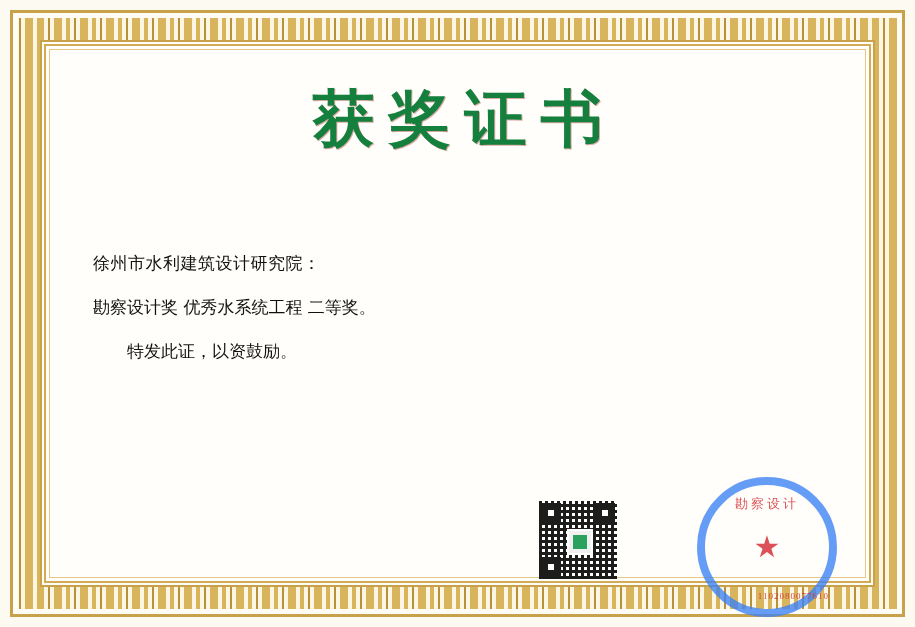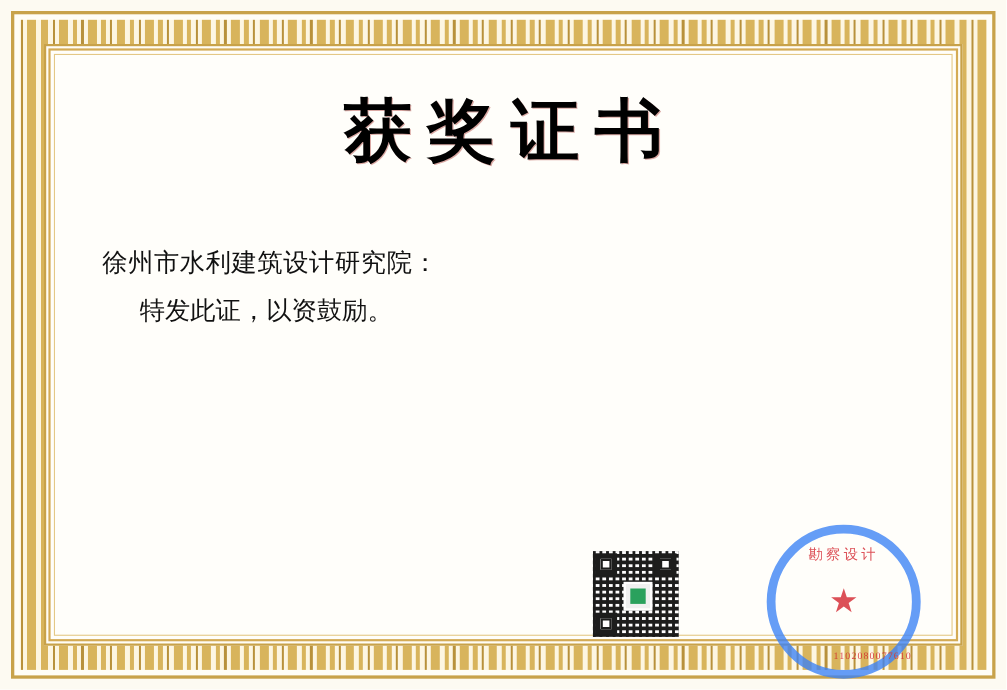--- a/index.html
+++ b/index.html
@@ -92,30 +92,30 @@
   .title {
     position: absolute;
     left: 0;
     right: 0;
     top: 28px;
     text-align: center;
     font-family: "DejaVu Serif", "Liberation Serif", serif;
     font-weight: bold;
     font-size: 62px;
     letter-spacing: 14px;
-    color: #000000;
+    color: #15803d;
     text-shadow: 1px 1px 0 rgba(150,10,0,0.35);
     padding-left: 14px;
   }
   .body-text {
     position: absolute;
     left: 44px;
     right: 44px;
-    top: 168px;
-    font-size: 23px;
+    top: 192px;
+    font-size: 17px;
     color: #111;
     line-height: 44px;
     font-family: "DejaVu Sans", "Liberation Sans", sans-serif;
   }
   .body-text p {
     margin: 0;
   }
   .indent {
     text-indent: 34px;
   }
@@ -232,20 +232,21 @@
   <div class="inner-line"></div>
   <div class="inner-line2"></div>
 
   <div class="content">
 
 
     <div class="title">获奖证书</div>
 
     <div class="body-text">
       <p class="recipient">徐州市水利建筑设计研究院：</p>
+      <p>勘察设计奖 优秀水系统工程 二等奖。</p>
       <p class="indent">特发此证，以资鼓励。</p>
     </div>
 
     <div class="qr">
       <div class="qr-eye tl"></div>
       <div class="qr-eye tr"></div>
       <div class="qr-eye bl"></div>
       <div class="qr-center">
         <div class="qr-center-in"></div>
       </div>

